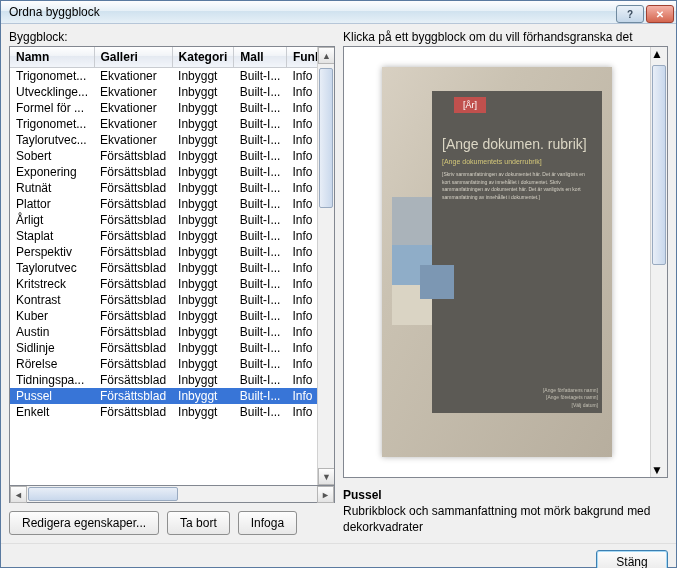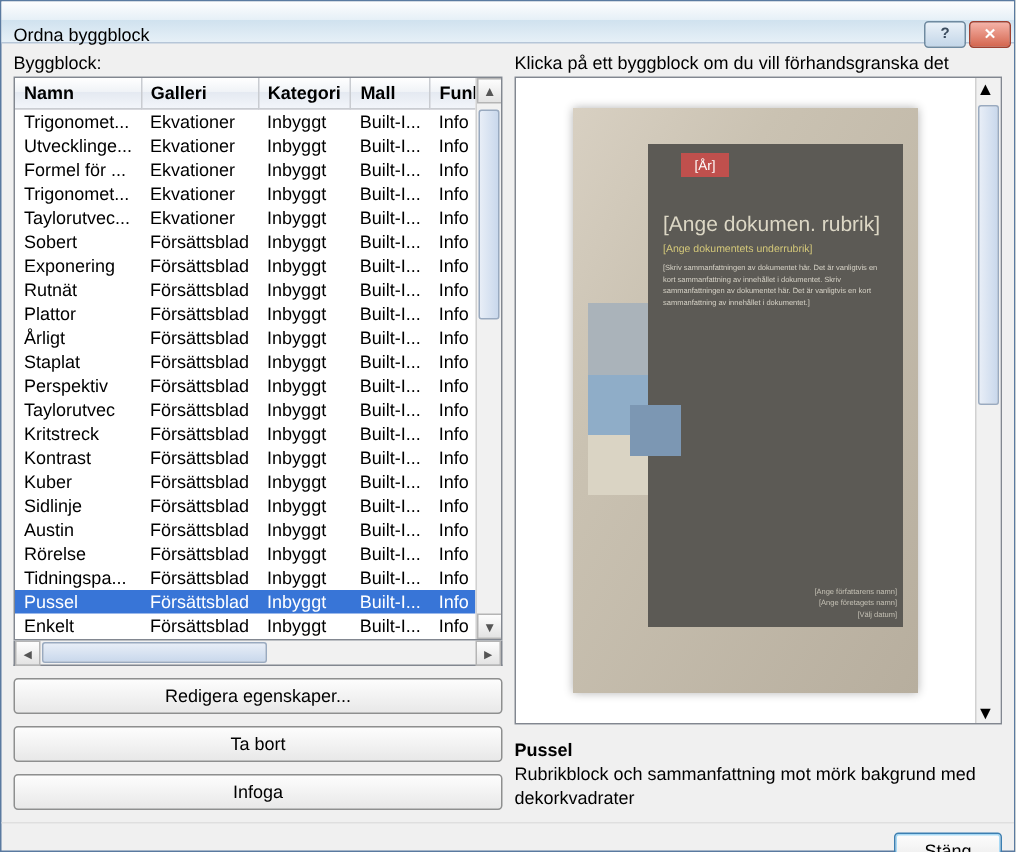--- a/index.html
+++ b/index.html
@@ -16,22 +16,21 @@
     border: 1px solid #5a7aa0;
     display: flex;
     flex-direction: column;
     position: relative;
   }
   .titlebar {
     height: 28px;
     background: linear-gradient(#fdfdfe, #e6f0f7 45%, #d0e2ef 46%, #e6f0f7);
     border-bottom: 1px solid #b6c6d8;
     display: flex;
-    align-items: center;
-    padding: 16px 2px 0 8px;
+    padding: 4px 2px 0 8px;
   }
   .titlebar .title { flex: 1; font-size: 12px; }
   .titlebar .win-btns { display: flex; gap: 2px; }
   .win-btn {
     width: 28px; height: 18px;
     border: 1px solid #6f8aa0;
     border-radius: 3px;
     background: linear-gradient(#eaf1f8,#c3d6e8);
     display: flex; align-items:center; justify-content:center;
     font-size: 10px; color: #3a4b5d;
@@ -99,21 +98,21 @@
     height:17px; background:#f1f1f1; border:1px solid #828790;border-top:none;
     display:flex;
   }
   .hscroll .track { flex:1; position:relative; }
   .hscroll .thumb {
     position:absolute; top:1px; height:14px; width:150px; left:1px;
     background: linear-gradient(#e8eef7,#c9d8ec);
     border:1px solid #99aac0; border-radius:2px;
   }
   .btn-row {
-    display:flex; gap:8px; margin-top:8px;flex-direction:column;
+    display:flex; gap:8px; margin-top:8px;
   }
   .btn {
     height:24px; padding:0 12px;
     background: linear-gradient(#fdfdfd,#e8e8e8);
     border:1px solid #8e8f8f; border-radius:3px;
     font-size:12px; font-family:inherit;
     cursor:pointer;
   }
   .preview-box {
     flex:1;
@@ -305,28 +304,28 @@
                   <td class="col-funk">Info</td>
                 </tr>
                 <tr>
                   <td class="col-name">Kuber</td>
                   <td class="col-gal">Försättsblad</td>
                   <td class="col-kat">Inbyggt</td>
                   <td class="col-mall">Built-I...</td>
                   <td class="col-funk">Info</td>
                 </tr>
                 <tr>
+                  <td class="col-name">Austin</td>
+                  <td class="col-gal">Försättsblad</td>
+                  <td class="col-kat">Inbyggt</td>
+                  <td class="col-mall">Built-I...</td>
+                  <td class="col-funk">Info</td>
+                </tr>
+                <tr>
                   <td class="col-name">Sidlinje</td>
-                  <td class="col-gal">Försättsblad</td>
-                  <td class="col-kat">Inbyggt</td>
-                  <td class="col-mall">Built-I...</td>
-                  <td class="col-funk">Info</td>
-                </tr>
-                <tr>
-                  <td class="col-name">Austin</td>
                   <td class="col-gal">Försättsblad</td>
                   <td class="col-kat">Inbyggt</td>
                   <td class="col-mall">Built-I...</td>
                   <td class="col-funk">Info</td>
                 </tr>
                 <tr>
                   <td class="col-name">Rörelse</td>
                   <td class="col-gal">Försättsblad</td>
                   <td class="col-kat">Inbyggt</td>
                   <td class="col-mall">Built-I...</td>

